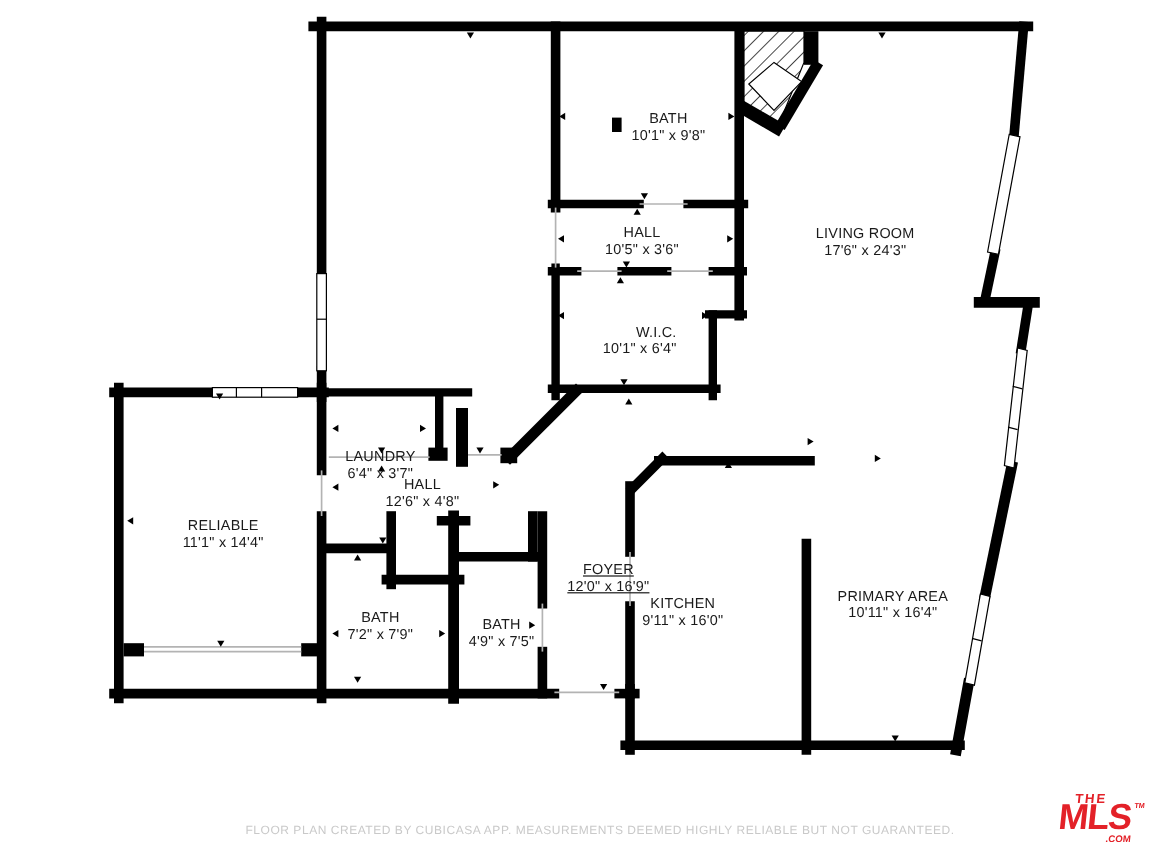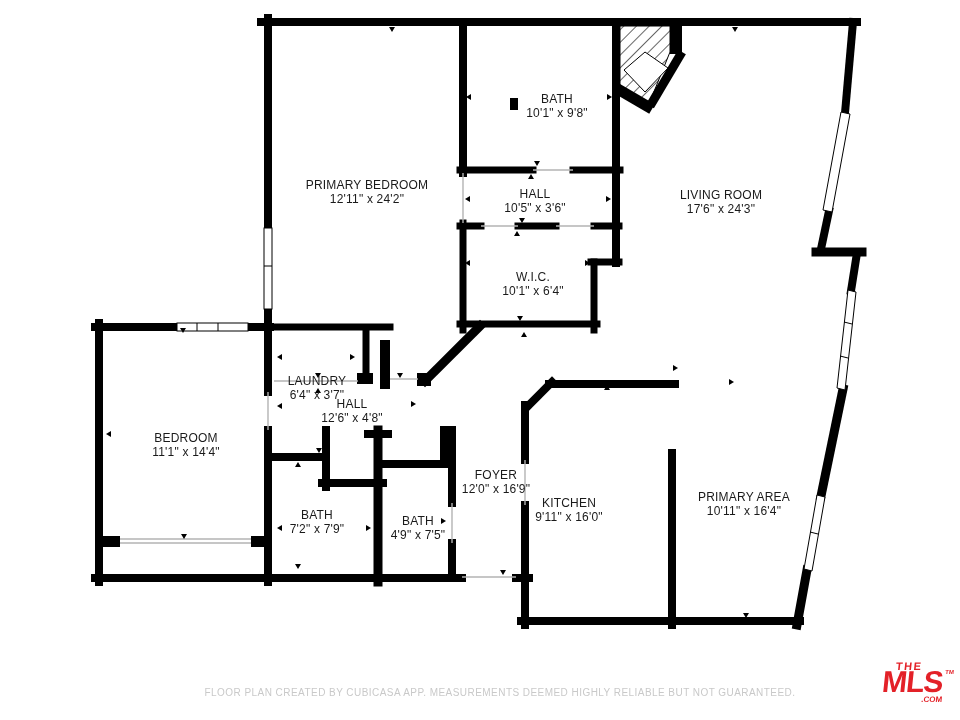--- a/index.html
+++ b/index.html
@@ -204,57 +204,53 @@
       <polygon points="729,379 729,385 734,382"></polygon>
       <polygon points="673,365 673,371 678,368"></polygon>
     </g>
   </svg>
 
   <div id="labels">
       <div class="room-label" style="left: 557px; top: 106px;">
         <span class="rname">BATH</span>
         <span class="rdims">10'1" x 9'8"</span>
       </div>
-      <div class="room-label" style="left: 367px; top: 192px;">
-        <span class="rname">PRIMARY BEDROOM</span>
-        <span class="rdims">12'11" x 24'2"</span>
-      </div>
       <div class="room-label" style="left: 535px; top: 201px;">
         <span class="rname">HALL</span>
         <span class="rdims">10'5" x 3'6"</span>
       </div>
       <div class="room-label" style="left: 721px; top: 202px;">
         <span class="rname">LIVING ROOM</span>
         <span class="rdims">17'6" x 24'3"</span>
       </div>
-      <div class="room-label" style="left: 533px; top: 284px;">
+      <div class="room-label" style="left: 533px; top: 284px; text-align: right;">
         <span class="rname">W.I.C.</span>
         <span class="rdims">10'1" x 6'4"</span>
       </div>
       <div class="room-label" style="left: 317px; top: 364px; margin-top: 24px;">
         <span class="rname">LAUNDRY</span>
         <span class="rdims">6'4" x 3'7"</span>
       </div>
       <div class="room-label" style="left: 352px; top: 411px;">
         <span class="rname">HALL</span>
         <span class="rdims">12'6" x 4'8"</span>
       </div>
       <div class="room-label" style="left: 186px; top: 445px;">
-        <span class="rname">BEDROOM</span>
+        <span class="rname">RELIABLE</span>
         <span class="rdims">11'1" x 14'4"</span>
       </div>
       <div class="room-label" style="left: 317px; top: 522px;">
         <span class="rname">BATH</span>
         <span class="rdims">7'2" x 7'9"</span>
       </div>
       <div class="room-label" style="left: 418px; top: 528px;">
         <span class="rname">BATH</span>
         <span class="rdims">4'9" x 7'5"</span>
       </div>
-      <div class="room-label" style="left: 496px; top: 482px;">
+      <div class="room-label" style="left: 507px; top: 482px; text-decoration: underline;">
         <span class="rname">FOYER</span>
         <span class="rdims">12'0" x 16'9"</span>
       </div>
       <div class="room-label" style="left: 569px; top: 510px;">
         <span class="rname">KITCHEN</span>
         <span class="rdims">9'11" x 16'0"</span>
       </div>
       <div class="room-label" style="left: 744px; top: 504px;">
         <span class="rname">PRIMARY AREA</span>
         <span class="rdims">10'11" x 16'4"</span>

